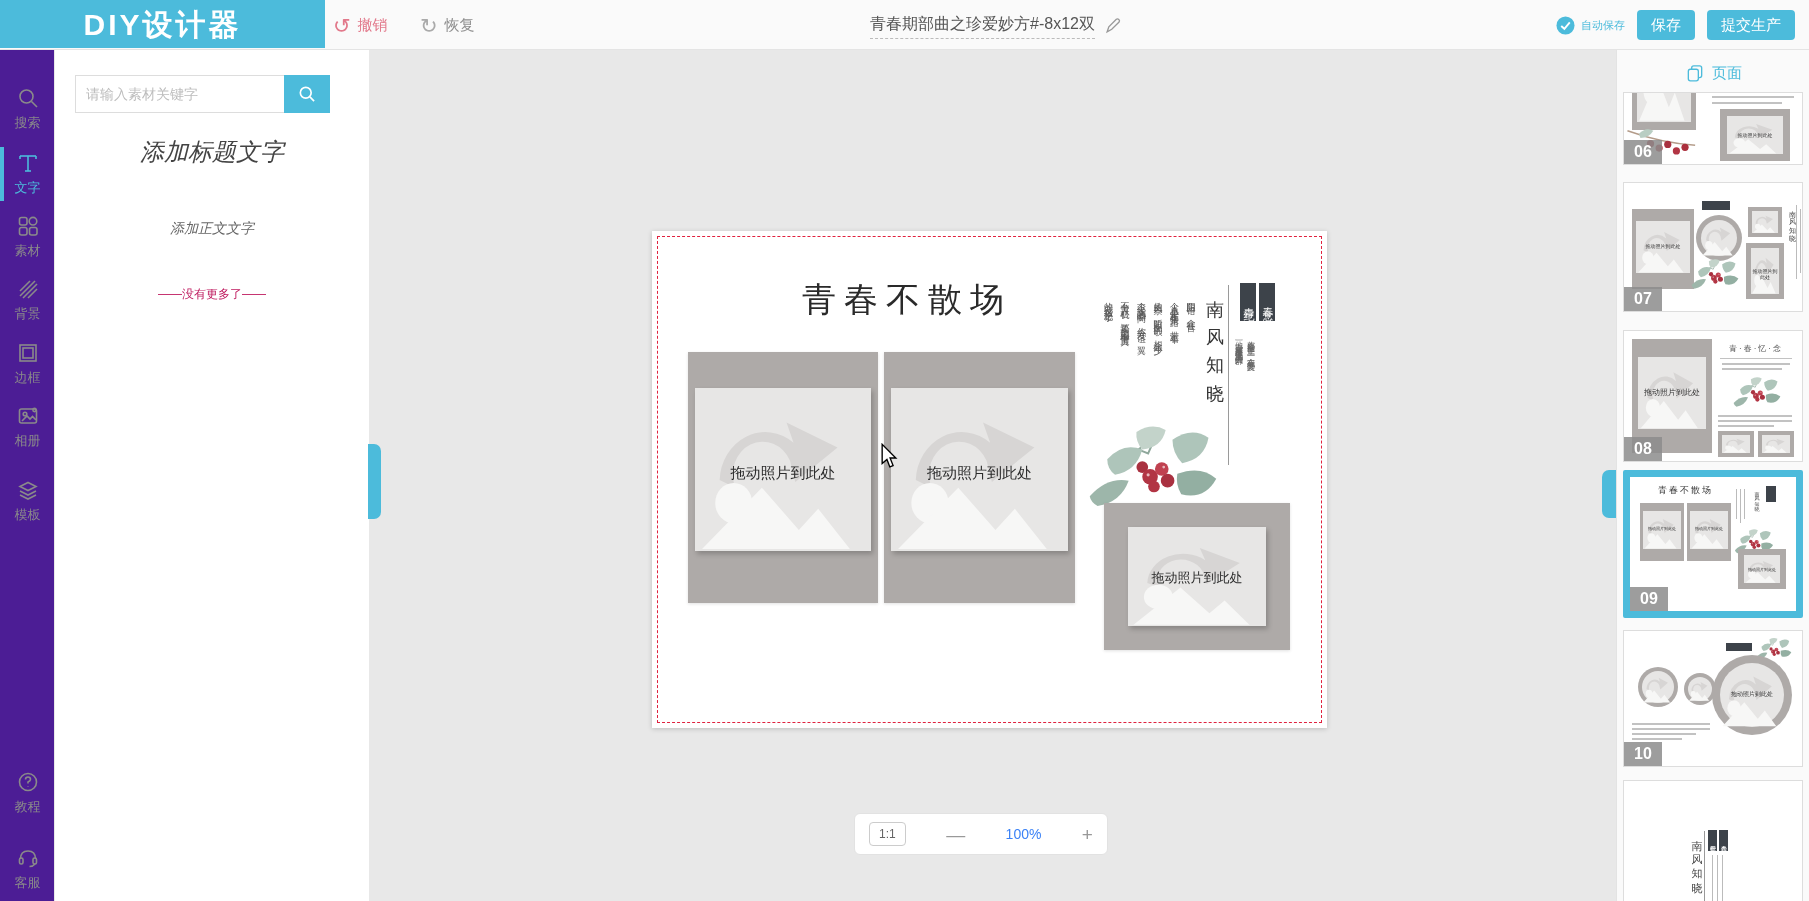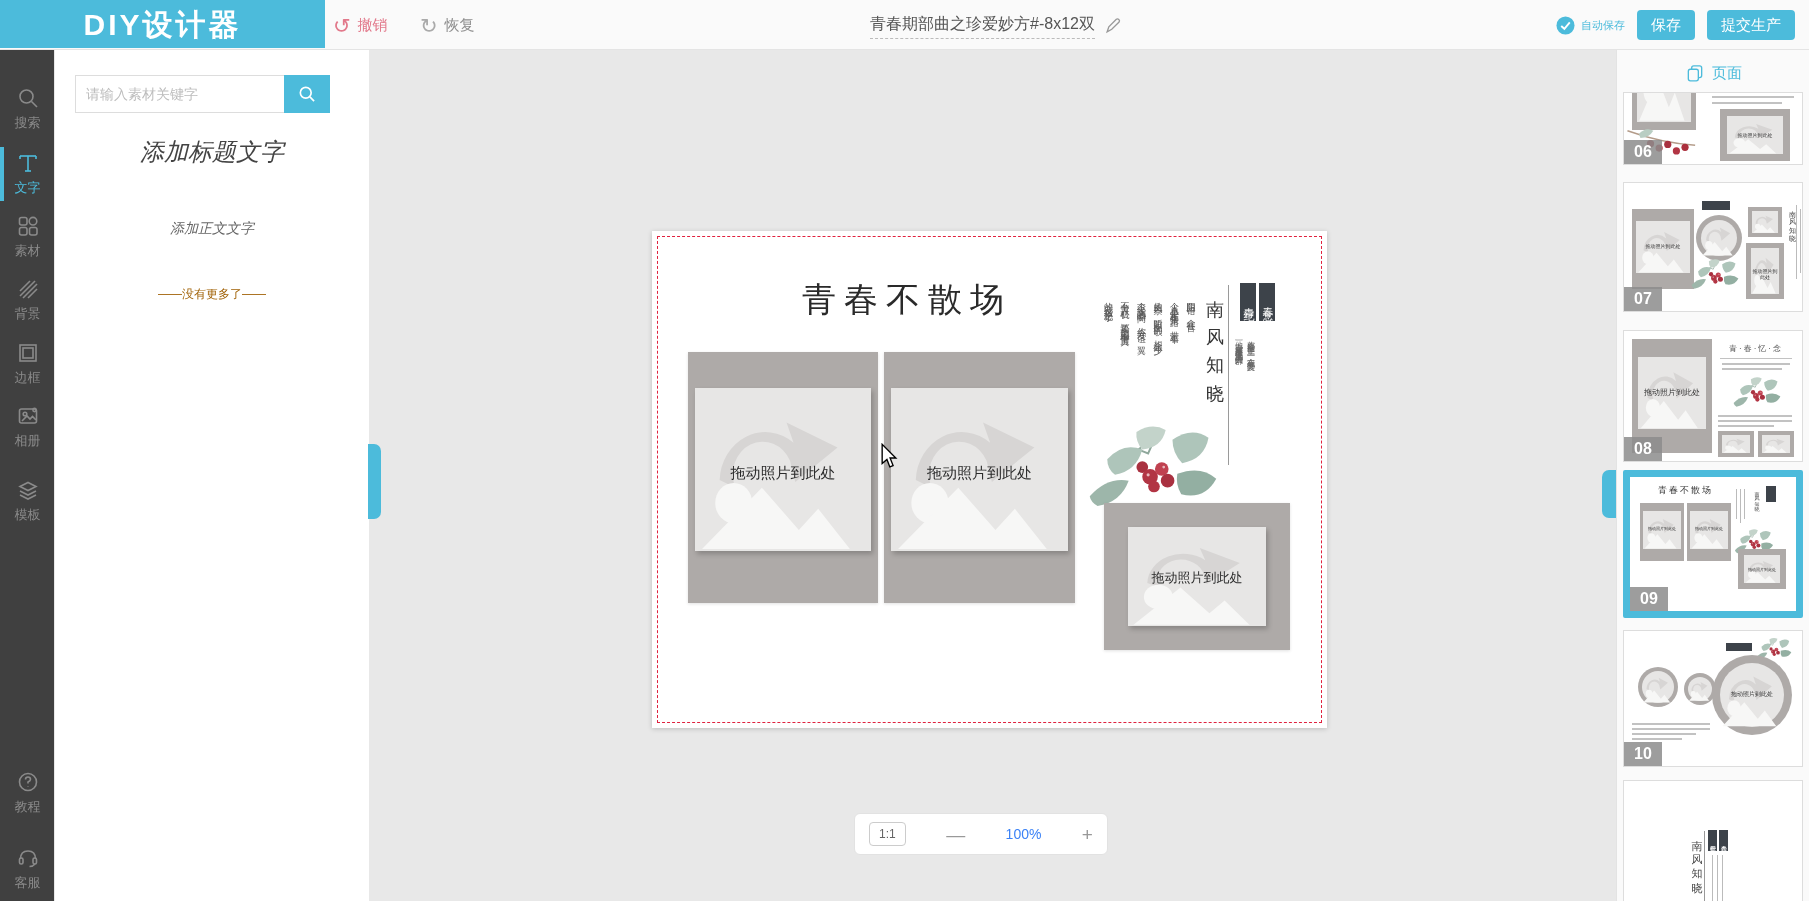--- a/index.html
+++ b/index.html
@@ -15,39 +15,39 @@
   #redo-group { left:420px; color:#8f8f8f; }
   .tool-icon { font-size:21px; line-height:21px; }
   .tool-label { font-size:15px; }
   #doc-title-wrap { position:absolute; left:870px; top:12px; height:28px; display:flex; align-items:center; gap:8px; }
   #doc-title { font-size:16px; color:#555; border-bottom:1px dashed #bbb; padding-bottom:3px; max-width:225px; white-space:nowrap; overflow:hidden; }
   #header-right { position:absolute; right:14px; top:0; height:50px; display:flex; align-items:center; gap:12px; }
   #autosave { display:flex; align-items:center; gap:6px; color:#4cbbdb; font-size:11px; }
   .hdr-btn { height:30px; padding:0 14px; background:#4cbbdb; color:#fff; font-size:15px; border:none; border-radius:4px; line-height:30px; }
 
   
-  #rail { position:absolute; left:0; top:50px; width:55px; height:851px; background:#404040; border-right:1px solid #e8e8e8; z-index:20; }
+  #rail { position:absolute; left:0; top:50px; width:55px; height:851px; background:#4c1d95; border-right:1px solid #e8e8e8; z-index:20; }
   .rail-item { position:absolute; left:0; width:55px; height:62px; display:flex; flex-direction:column; align-items:center; justify-content:center; gap:4px; color:#8a8a8a; font-size:13px; }
   .rail-item.active { color:#4cbbdb; }
   .rail-item.active::before { content:""; position:absolute; left:0; top:4px; bottom:4px; width:4px; background:#4cbbdb; }
   .rail-ico { width:24px; height:24px; }
   .rail-ico svg { width:24px; height:24px; stroke:#8a8a8a; fill:none; stroke-width:1.6; }
   .rail-item.active .rail-ico svg { stroke:#4cbbdb; }
 
   
   #text-panel { position:absolute; left:55px; top:50px; width:314px; height:851px; background:#fff; z-index:10; }
   #search-box { position:absolute; left:20px; top:25px; width:255px; height:38px; border:1px solid #ddd; display:flex; background:#fff; }
   #search-input { flex:1; border:none; outline:none; padding:0 10px; font-size:14px; color:#666; min-width:0; }
   #search-input::placeholder { color:#bdbdbd; }
   #search-btn { width:46px; height:38px; margin:-1px -1px -1px 0; background:#4cbbdb; border:none; display:flex; align-items:center; justify-content:center; }
   .opt { position:absolute; left:0; width:314px; text-align:center; color:#444;font-style:italic; }
   #opt-title { top:86px; font-size:24px; }
   #opt-subtitle { top:134px; font-size:18px; color:#555; }
   #opt-body { top:170px; font-size:14px; color:#666; }
-  #no-more { position:absolute; left:0; top:236px; width:314px; text-align:center; font-size:12px; color:#a16207; }
+  #no-more { position:absolute; left:0; top:236px; width:314px; text-align:center; font-size:12px; color:#be185d; }
 
   
   #left-handle { position:absolute; left:368px; top:444px; width:13px; height:75px; background:#4cbbdb; border-radius:0 7px 7px 0; z-index:15; }
   #right-handle { position:absolute; left:1602px; top:470px; width:14px; height:48px; background:#4cbbdb; border-radius:7px 0 0 7px; z-index:15; }
 
   
   #canvas { position:absolute; left:652px; top:231px; width:675px; height:497px; background:#fff; box-shadow:0 1px 5px rgba(0,0,0,.18); }
   #bleed { position:absolute; inset:5px; border:1px dashed #e0223f; pointer-events:none; }
   #canvas-title { position:absolute; left:150px; top:46px; font-family:"DejaVu Serif","Liberation Serif",serif; font-size:34px; letter-spacing:8px; color:#2a2a2a; }
   .photo-box { position:absolute; background:#aeaaa8; box-shadow:0 1px 3px rgba(0,0,0,.12); }

